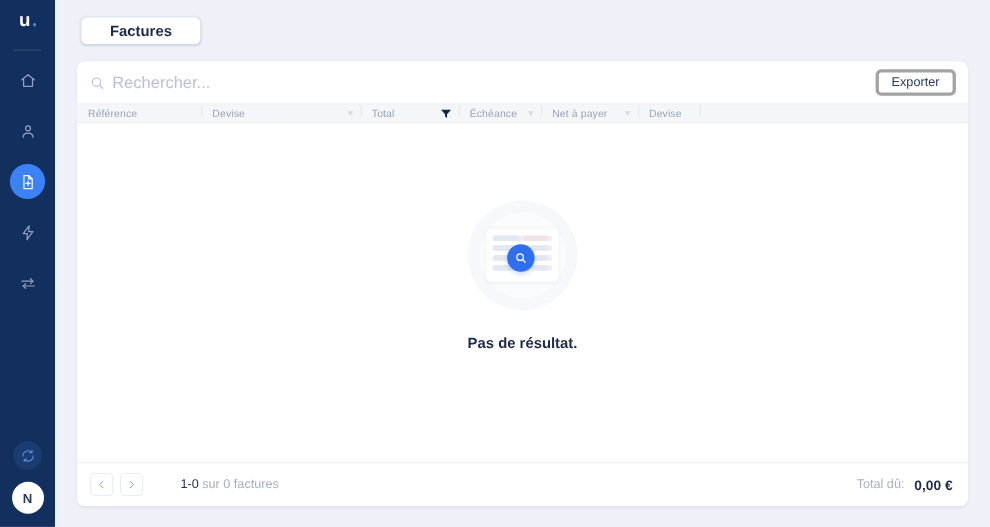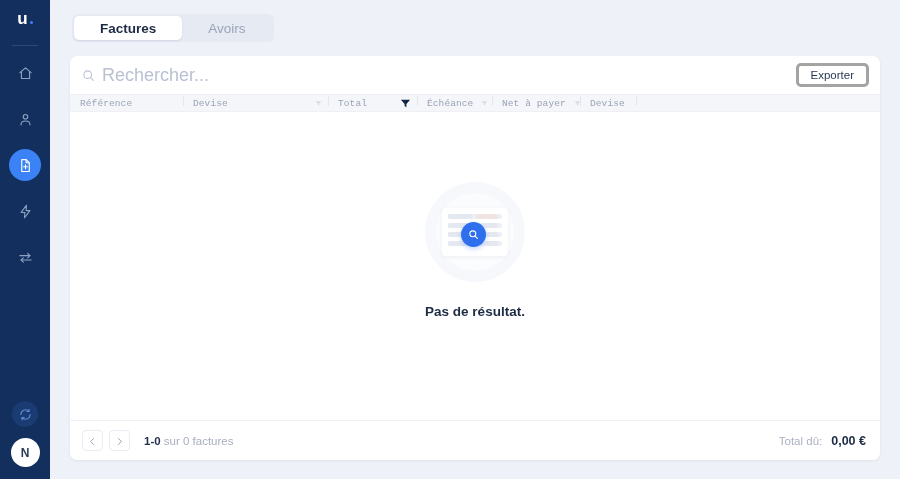--- a/index.html
+++ b/index.html
@@ -104,21 +104,21 @@
     display: flex; align-items: center;
     padding: 0 11px 0 12px;
     position: relative;
   }
   .search-wrap { display: flex; align-items: center; flex: 1; gap: 7px; }
   .search-icon svg { width: 13px; height: 13px; display: block; }
   .search-icon svg * { stroke: #b9c1d2; }
   .search-input {
     border: 0; outline: 0; background: transparent;
     font-family: "Liberation Sans", sans-serif;
-    font-size: 18px; color: #6d28d9; width: 260px;
+    font-size: 15px; color: #6d28d9; width: 260px;
   }
   .search-input::placeholder { color: #b9c1d2; }
   .export-btn {
     border: 3px solid #a3a3a3; background: #fff;
     border-radius: 5px; height: 24px; padding: 0 12px;
     font-family: "Liberation Sans", sans-serif;
     font-size: 11.5px; color: #2b3a55; cursor: pointer;
     white-space: nowrap;
   }
 
@@ -130,21 +130,20 @@
     border-bottom: 1px solid #eef0f5;
     display: flex; align-items: center;
     overflow: hidden;
     position: relative;
   }
   .th {
     display: flex; align-items: center;
     height: 22px; position: relative;
     padding-left: 10px; padding-right: 6px;
     flex: 0 0 auto;
-    font-family: Liberation Mono, monospace;
   }
   .th + .th::before {
     content: ""; position: absolute; left: 0; top: 4px;
     width: 1px; height: 10px; background: #e2e6ee;
   }
   .th-label {
     font-size: 9.5px; color: #9aa3b6; white-space: nowrap;
     letter-spacing: .1px;
   }
   .filter-ico { margin-left: auto; padding-left: 8px; display: flex; align-items: center; cursor: pointer; }
@@ -202,21 +201,21 @@
   }
   .pager-btn {
     width: 21px; height: 21px; border: 1px solid #e9ecf2;
     border-radius: 4px; background: #fff;
     display: flex; align-items: center; justify-content: center;
     cursor: pointer; margin-right: 6px;
   }
   .pager-btn svg { width: 9px; height: 9px; }
   .pager-btn svg * { stroke: #8e98ae; }
   .pager-info { margin-left: 8px; font-size: 11.5px; color: #a7aebe; white-space: nowrap; }
-  .pager-info b { color: #23304a; font-weight: 700; }
+  .pager-info b { color: #23304a; font-weight: 400; margin-left: 20px; }
   .foot-spacer { flex: 1; }
   .total-label { font-size: 11.5px; color: #aab1c1; margin-right: 9px; }
   .total-value { font-size: 12.5px; color: #1d2b45; font-weight: 700; }
 </style>
 </head>
 <body>
 
 <div id="app">
 
   <nav class="sidebar">
@@ -282,21 +281,20 @@
         </svg>
       </div>
       <div class="avatar">N</div>
     </div>
   </nav>
 
   <div class="main">
 
     <div class="tabbar">
       <div class="tab active">Factures</div>
-      <div class="tab">Avoirs</div>
     </div>
 
     <div class="card">
 
       <div class="searchrow">
         <div class="search-wrap">
           <span class="search-icon">
             <svg viewBox="0 0 24 24" fill="none" stroke-width="2" stroke-linecap="round">
               <circle cx="10.5" cy="10.5" r="7"></circle>
                 <path d="M15.6 15.6 21 21"></path>

